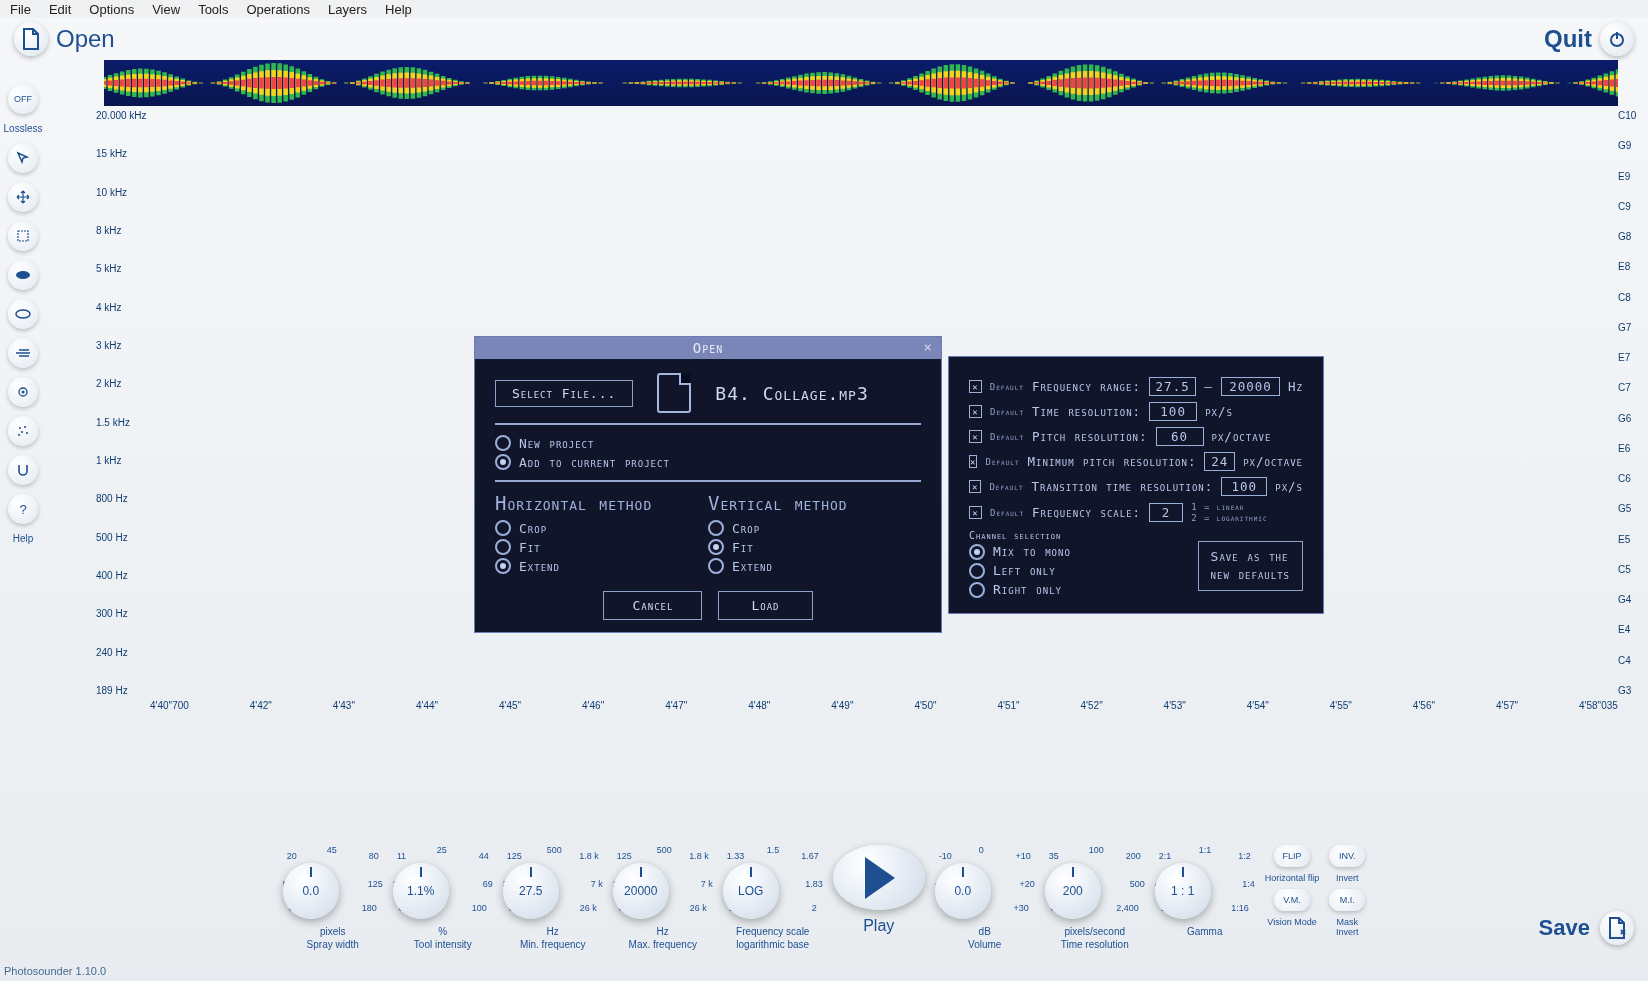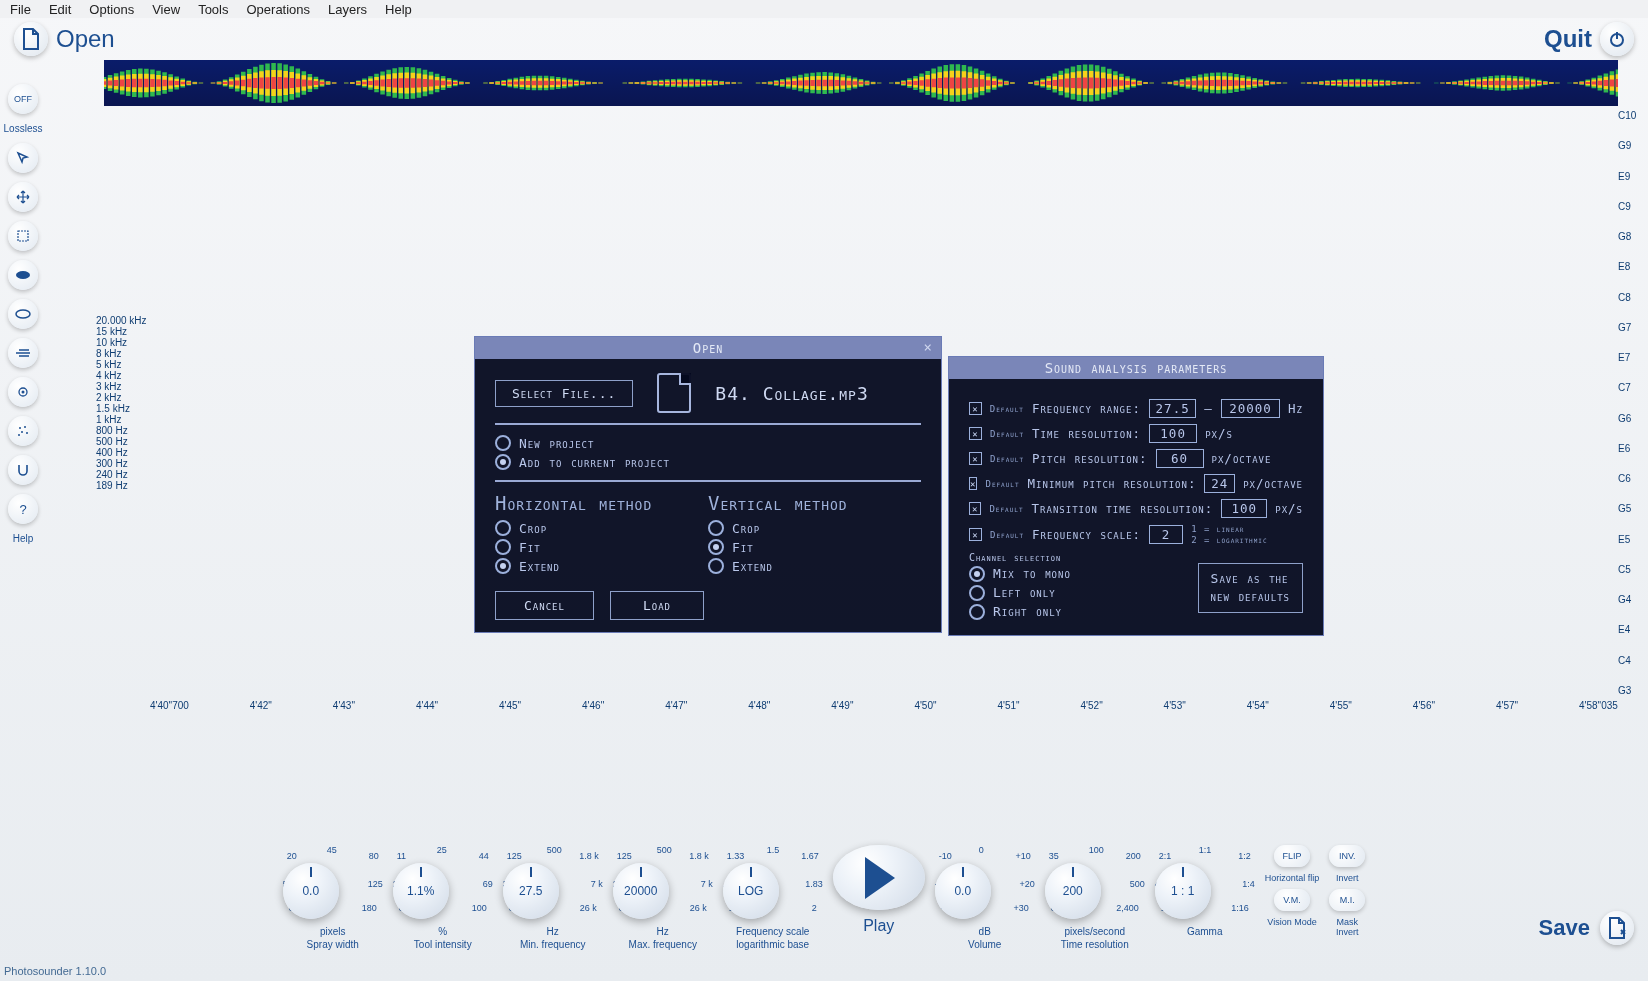--- a/index.html
+++ b/index.html
@@ -15,42 +15,42 @@
 .tool{width:30px;height:30px;border-radius:50%;background:radial-gradient(circle at 35% 30%,#fff,#e2e9f1);box-shadow:0 2px 4px rgba(0,0,0,.22);display:flex;align-items:center;justify-content:center;font-size:13px;color:#1d4f91}
 .tool.small{font-size:9px}
 .help-lbl{font-size:10px;color:#1d4f91}
 .canvas{flex:1;position:relative;background:#07114f}
 .wave{position:absolute;top:0;left:0;right:0;height:46px;background:linear-gradient(#0a1c6a,#0a1550)}
 .wave svg{width:100%;height:100%}
 .spec{position:absolute;top:46px;bottom:0;left:0;right:0;background:radial-gradient(ellipse at 20% 60%,#1b3bd6 0%,#0e1f9a 35%,#07104f 75%)}
 .spec::before{content:"";position:absolute;inset:0;background:
   repeating-linear-gradient(90deg,rgba(120,180,255,.10) 0 2px,transparent 2px 11px),
   repeating-linear-gradient(0deg,rgba(255,240,120,.25) 0 2px,transparent 2px 48px);mix-blend-mode:screen;opacity:.4}
-.yaxis{position:absolute;left:50px;top:46px;bottom:0;width:56px;display:flex;flex-direction:column;justify-content:center;font-size:10px;color:#0f3d72;padding:4px 0}
+.yaxis{position:absolute;left:50px;top:46px;bottom:0;width:56px;display:flex;flex-direction:column;justify-content:space-between;font-size:10px;color:#0f3d72;padding:4px 0}
 .raxis{position:absolute;right:2px;top:46px;bottom:0;width:28px;display:flex;flex-direction:column;justify-content:space-between;font-size:10px;color:#0f3d72;text-align:left;padding:4px 0}
 .xaxis{position:absolute;left:104px;right:30px;bottom:-16px;height:16px;display:flex;justify-content:space-between;font-size:10px;color:#0f3d72}
 
 .dlg{position:absolute;background:rgba(4,8,30,.95);border:1px solid #6a7bb6;color:#b8c6ea;font-family:"Lucida Console",monospace;font-size:13px}
 .dlg1{left:474px;top:276px;width:466px}
 .dlg2{left:948px;top:296px;width:374px}
 .dlg .titlebar{background:#7a86b8;color:#e4e9f6;font-variant:small-caps;letter-spacing:1px;text-align:center;padding:3px 0;position:relative;font-size:14px}
 .dlg .close{position:absolute;right:8px;top:2px;color:#cfd7ef;cursor:pointer}
 .dlg .body{padding:14px 20px 12px}
 .btn{display:inline-block;border:1px solid #8ea0c9;padding:5px 16px;color:#d0dbf4;font-variant:small-caps;letter-spacing:1px;cursor:pointer}
 .file-row{display:flex;align-items:center;gap:24px;margin-bottom:10px}
 .file-ico{width:30px;height:36px;border:2px solid #a7b6de;border-radius:3px;position:relative}
 .file-ico::after{content:"";position:absolute;top:-2px;right:-2px;width:10px;height:10px;background:rgba(4,8,30,.95);border-left:2px solid #a7b6de;border-bottom:2px solid #a7b6de}
 .fname{font-size:18px;font-variant:small-caps;letter-spacing:1px;color:#cfd9f2}
 .hr{height:2px;background:#9aa9d4;margin:10px 0}
 .radio{display:flex;align-items:center;gap:8px;margin:3px 0;font-variant:small-caps;letter-spacing:1px;cursor:pointer}
 .rdot{width:12px;height:12px;border:2px solid #9cb0dc;border-radius:50%;display:inline-flex;align-items:center;justify-content:center}
 .rdot.sel::after{content:"";width:6px;height:6px;background:#c4d1f0;border-radius:50%}
 .cols{display:flex;}
 .colh{font-size:19px;color:#9fb2db;font-variant:small-caps;letter-spacing:1px;margin-bottom:6px}
-.dlg-actions{display:flex;justify-content:flex-start;gap:16px;margin-top:14px}
+.dlg-actions{display:flex;justify-content:center;gap:16px;margin-top:14px}
 .prow{display:flex;align-items:center;gap:8px;margin:6px 0;font-variant:small-caps;letter-spacing:1px;font-size:12.5px;white-space:nowrap}
 .chk{width:11px;height:11px;border:1px solid #9cb0dc;display:inline-flex;align-items:center;justify-content:center;font-size:9px}
 .chk::after{content:"✕";color:#c6d3f0}
 .defl{font-size:9px;color:#8fa2cd}
 .inp{border:1px solid #9cb0dc;background:transparent;width:42px;text-align:center;padding:1px 2px}
 .note{font-size:9px;color:#8ea0c9;line-height:1.2}
 .savebox{border:1px solid #8ea0c9;padding:6px 12px;text-align:left;font-variant:small-caps;letter-spacing:1px;line-height:1.4;cursor:pointer;float:right;margin-top:0}
 
 .knobs{position:absolute;left:0;right:0;bottom:26px;height:110px;display:flex;align-items:flex-start;justify-content:center;gap:10px;padding:0 110px}
 .knob-group{width:100px;display:flex;flex-direction:column;position:relative}
@@ -291,21 +291,20 @@
         </div>
       </div>
       <div class="dlg-actions">
         <span class="btn" style="padding:6px 28px">Cancel</span>
         <span class="btn" style="padding:6px 32px">Load</span>
       </div>
     </div>
   </div>
 
   <div class="dlg dlg2">
-    <div class="titlebar"><span>Sound analysis parameters</span></div>
     <div class="body">
       <div class="prow">
         <span class="chk"></span>
           <span class="defl">Default</span>
         <span>Frequency range:</span>
         <span class="inp">27.5</span>
         <span>–</span>
         <span class="inp" style="width:54px">20000</span>
         <span>Hz</span>
       </div>

